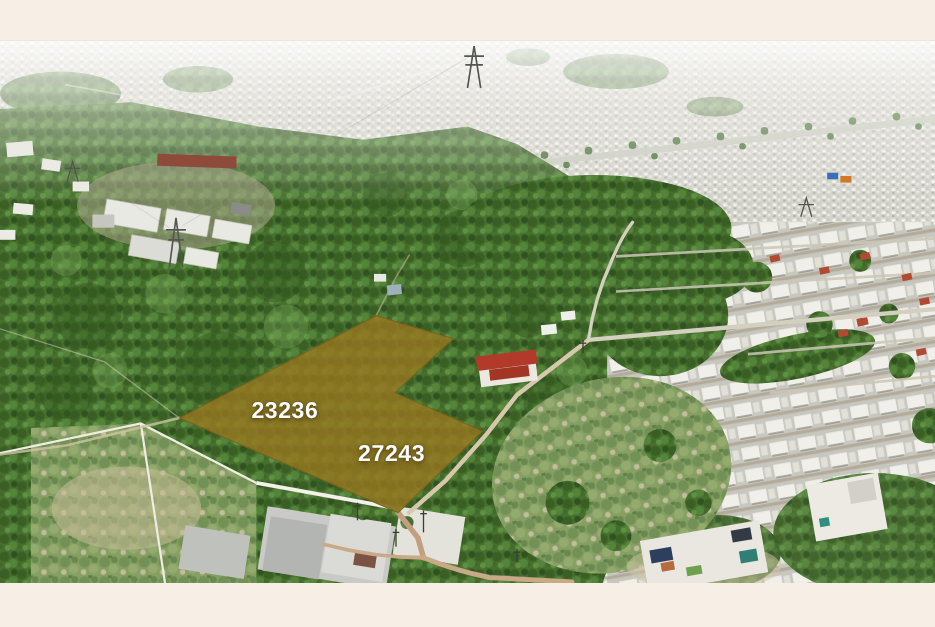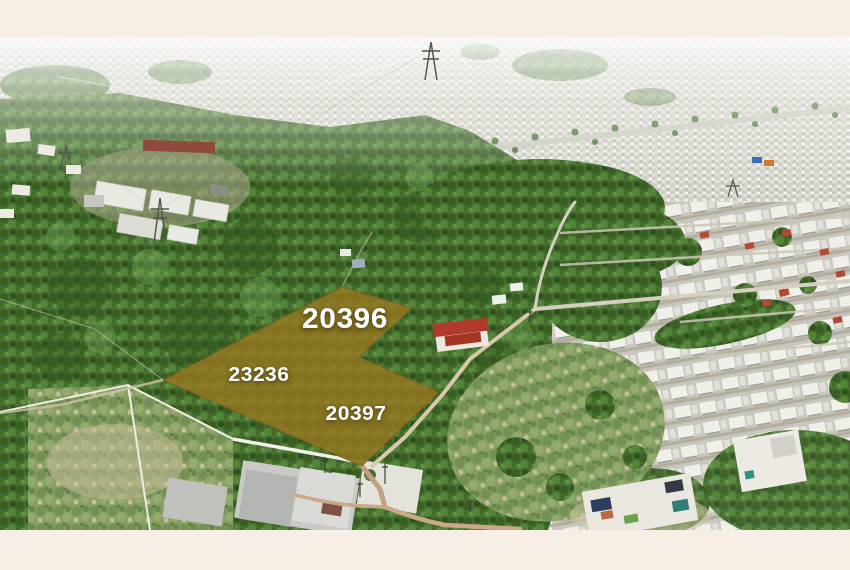--- a/index.html
+++ b/index.html
@@ -279,16 +279,15 @@
         <path d="M385,427 L385,447"></path>
           <path d="M382,430 L388,430"></path>
         <path d="M530,272 L530,284"></path>
           <path d="M527,275 L533,275"></path>
         <path d="M470,462 L470,474"></path>
           <path d="M467,465 L473,465"></path>
       </g>
     </svg>
   </div>
 
-  <div class="lbl" id="lbl1">20396</div>
   <div class="lbl" id="lbl2">23236</div>
-  <div class="lbl" id="lbl3">20397</div>
+  <div class="lbl" id="lbl3">27243</div>
 </div>
 
 </body></html>

